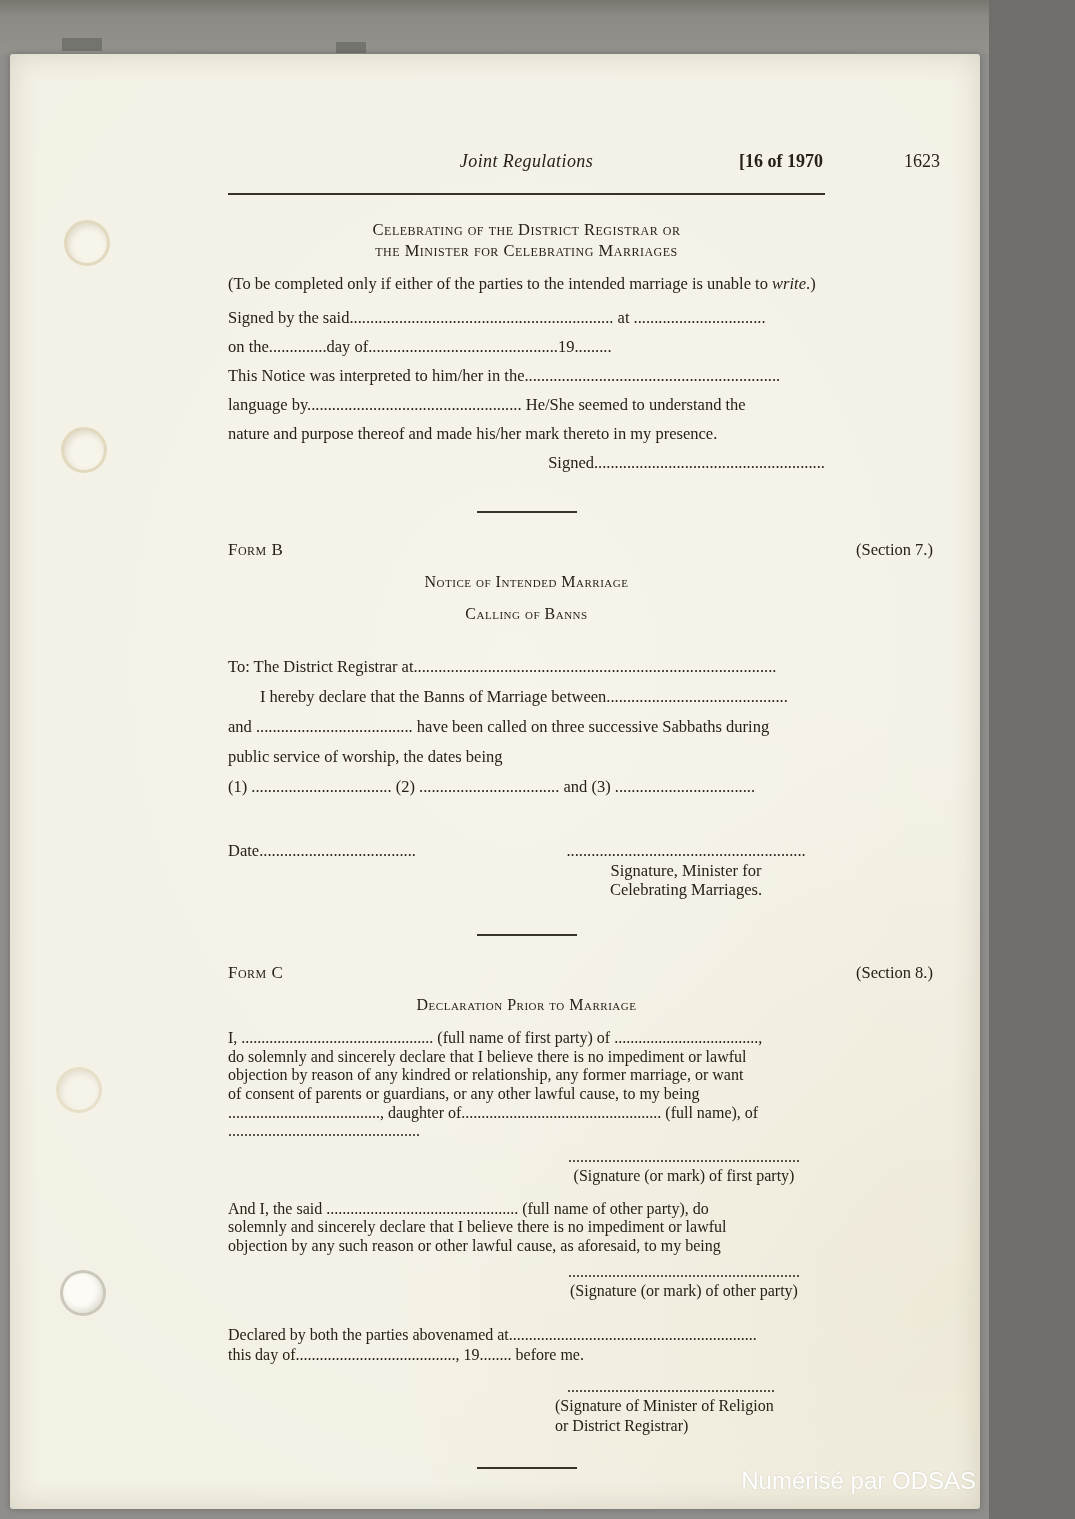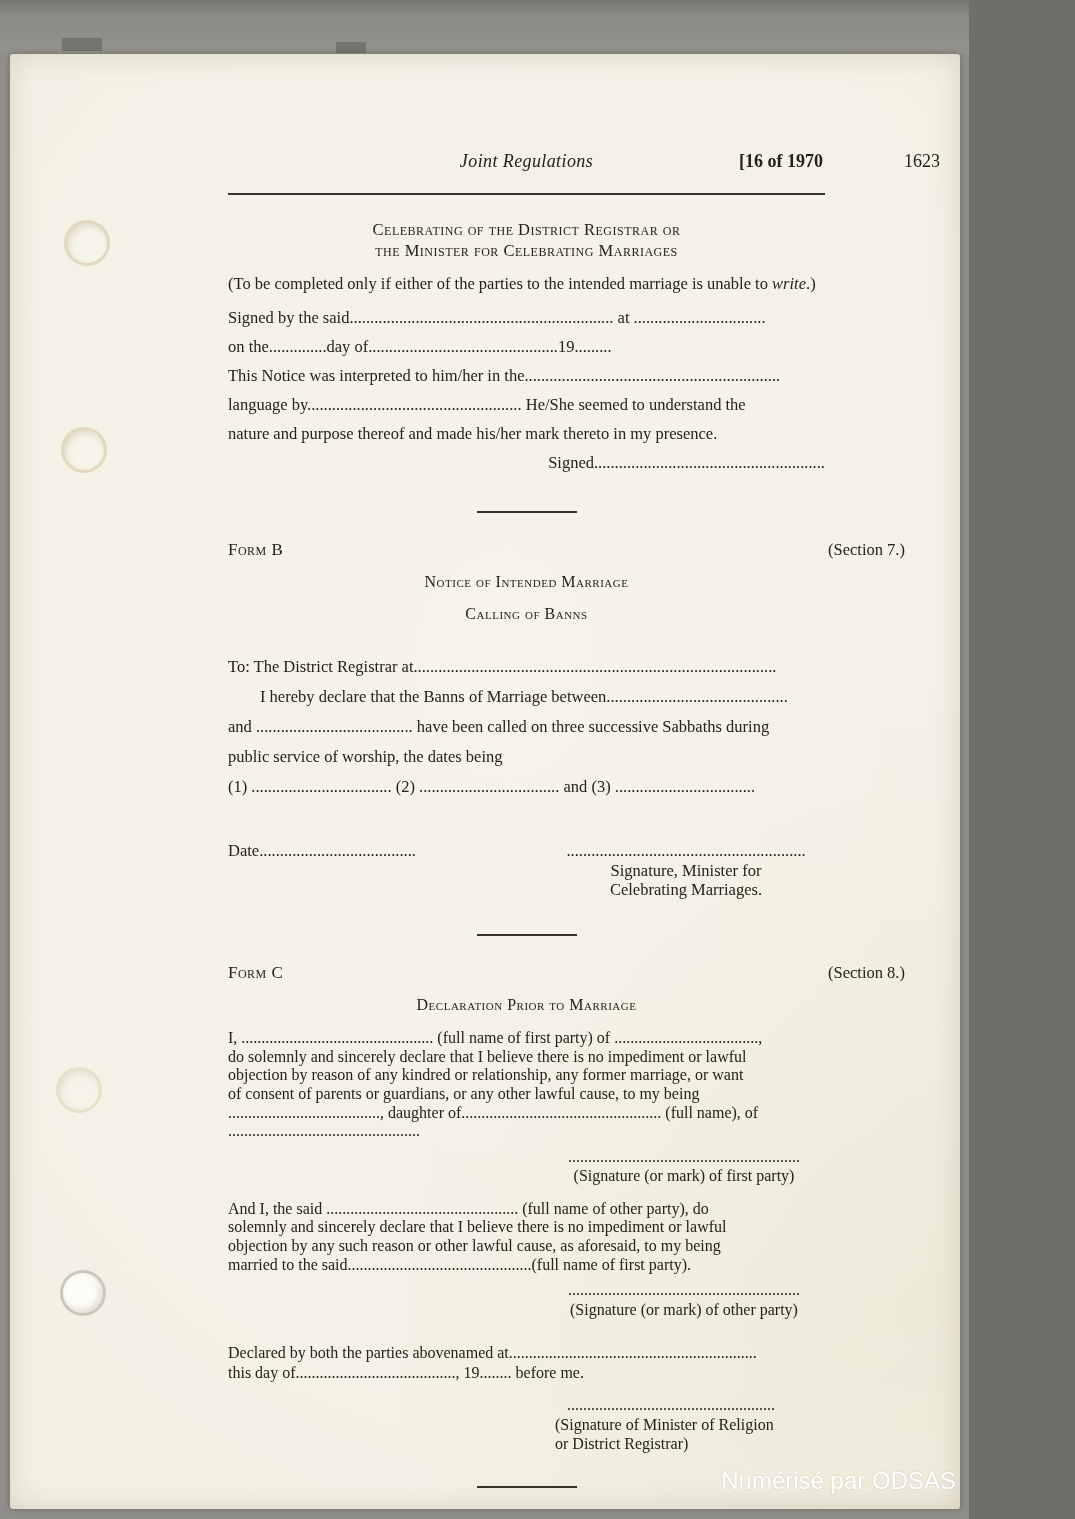--- a/index.html
+++ b/index.html
@@ -1,20 +1,20 @@
 <!DOCTYPE html>
 <html><head>
 <meta charset="utf-8">
 <style>
   html,body { margin:0; padding:0; }
   body { background:#6f6e6a; font-family:"Liberation Serif", serif; }
 
   .scan {
     position:relative; width:969px; height:1519px;
-    background:#8f8e8a; overflow:hidden;
+    background:#8f8e8a; overflow:hidden;padding-left:20px;
   }
   .scan-top-edge {
     position:absolute; left:0; top:0; width:100%; height:54px;
     background:linear-gradient(#77766f, #8b8a85 30%, #93928d);
   }
   .edge-mark { position:absolute; background:#5d5c57; opacity:.55; }
   .edge-mark.m1 { left:62px; top:38px; width:40px; height:13px; }
   .edge-mark.m2 { left:336px; top:42px; width:30px; height:11px; }
 
   .paper {
@@ -57,21 +57,21 @@
   .cert-lines { margin-top:8px; }
   .fline { line-height:29px; white-space:nowrap; }
   .fline.ind { padding-left:32px; }
 
   .signed-line { line-height:29px; text-align:right; white-space:nowrap; }
 
   .sep { width:100px; border-top:2px solid #38332a; margin:34px auto 0 auto; }
 
   .form-title-row { position:relative; margin-top:26px; text-align:left; }
   .form-title { font-size:17px; }
-  .section-label { position:absolute; left:600px; top:1px; white-space:nowrap; font-size:16.5px; }
+  .section-label { position:absolute; left:628px; top:1px; white-space:nowrap; font-size:16.5px; }
 
   .form-sub { margin-top:12px; text-align:center; font-size:16px; }
 
   .b-lines { margin-top:28px; }
   .b-lines .fline { line-height:30px; }
 
   .date-row { display:flex; justify-content:space-between; align-items:flex-start; margin-top:39px; }
   .date-label { line-height:19px; white-space:nowrap; }
   .sig-block { width:278px; text-align:center; line-height:19.5px; }
   .sig-dots { white-space:nowrap; overflow:hidden; }
@@ -181,21 +181,20 @@
 
       <div class="sig-right">
         <span class="sig-dots">..........................................................</span><br>
         <span>(Signature (or mark) of first party)</span>
       </div>
 
       <div class="c-para">
         <div class="pline">And I, the said ................................................ (full name of other party), do</div>
         <div class="pline">solemnly and sincerely declare that I believe there is no impediment or lawful</div>
         <div class="pline">objection by any such reason or other lawful cause, as aforesaid, to my being</div>
-        <div class="pline">married to the said..............................................(full name of first party).</div>
       </div>
 
       <div class="sig-right">
         <span class="sig-dots">..........................................................</span><br>
         <span>(Signature (or mark) of other party)</span>
       </div>
 
       <div class="c-para declared">
         <div class="pline">Declared by both the parties abovenamed at..............................................................</div>
         <div class="pline">this day of........................................, 19........ before me.</div>

